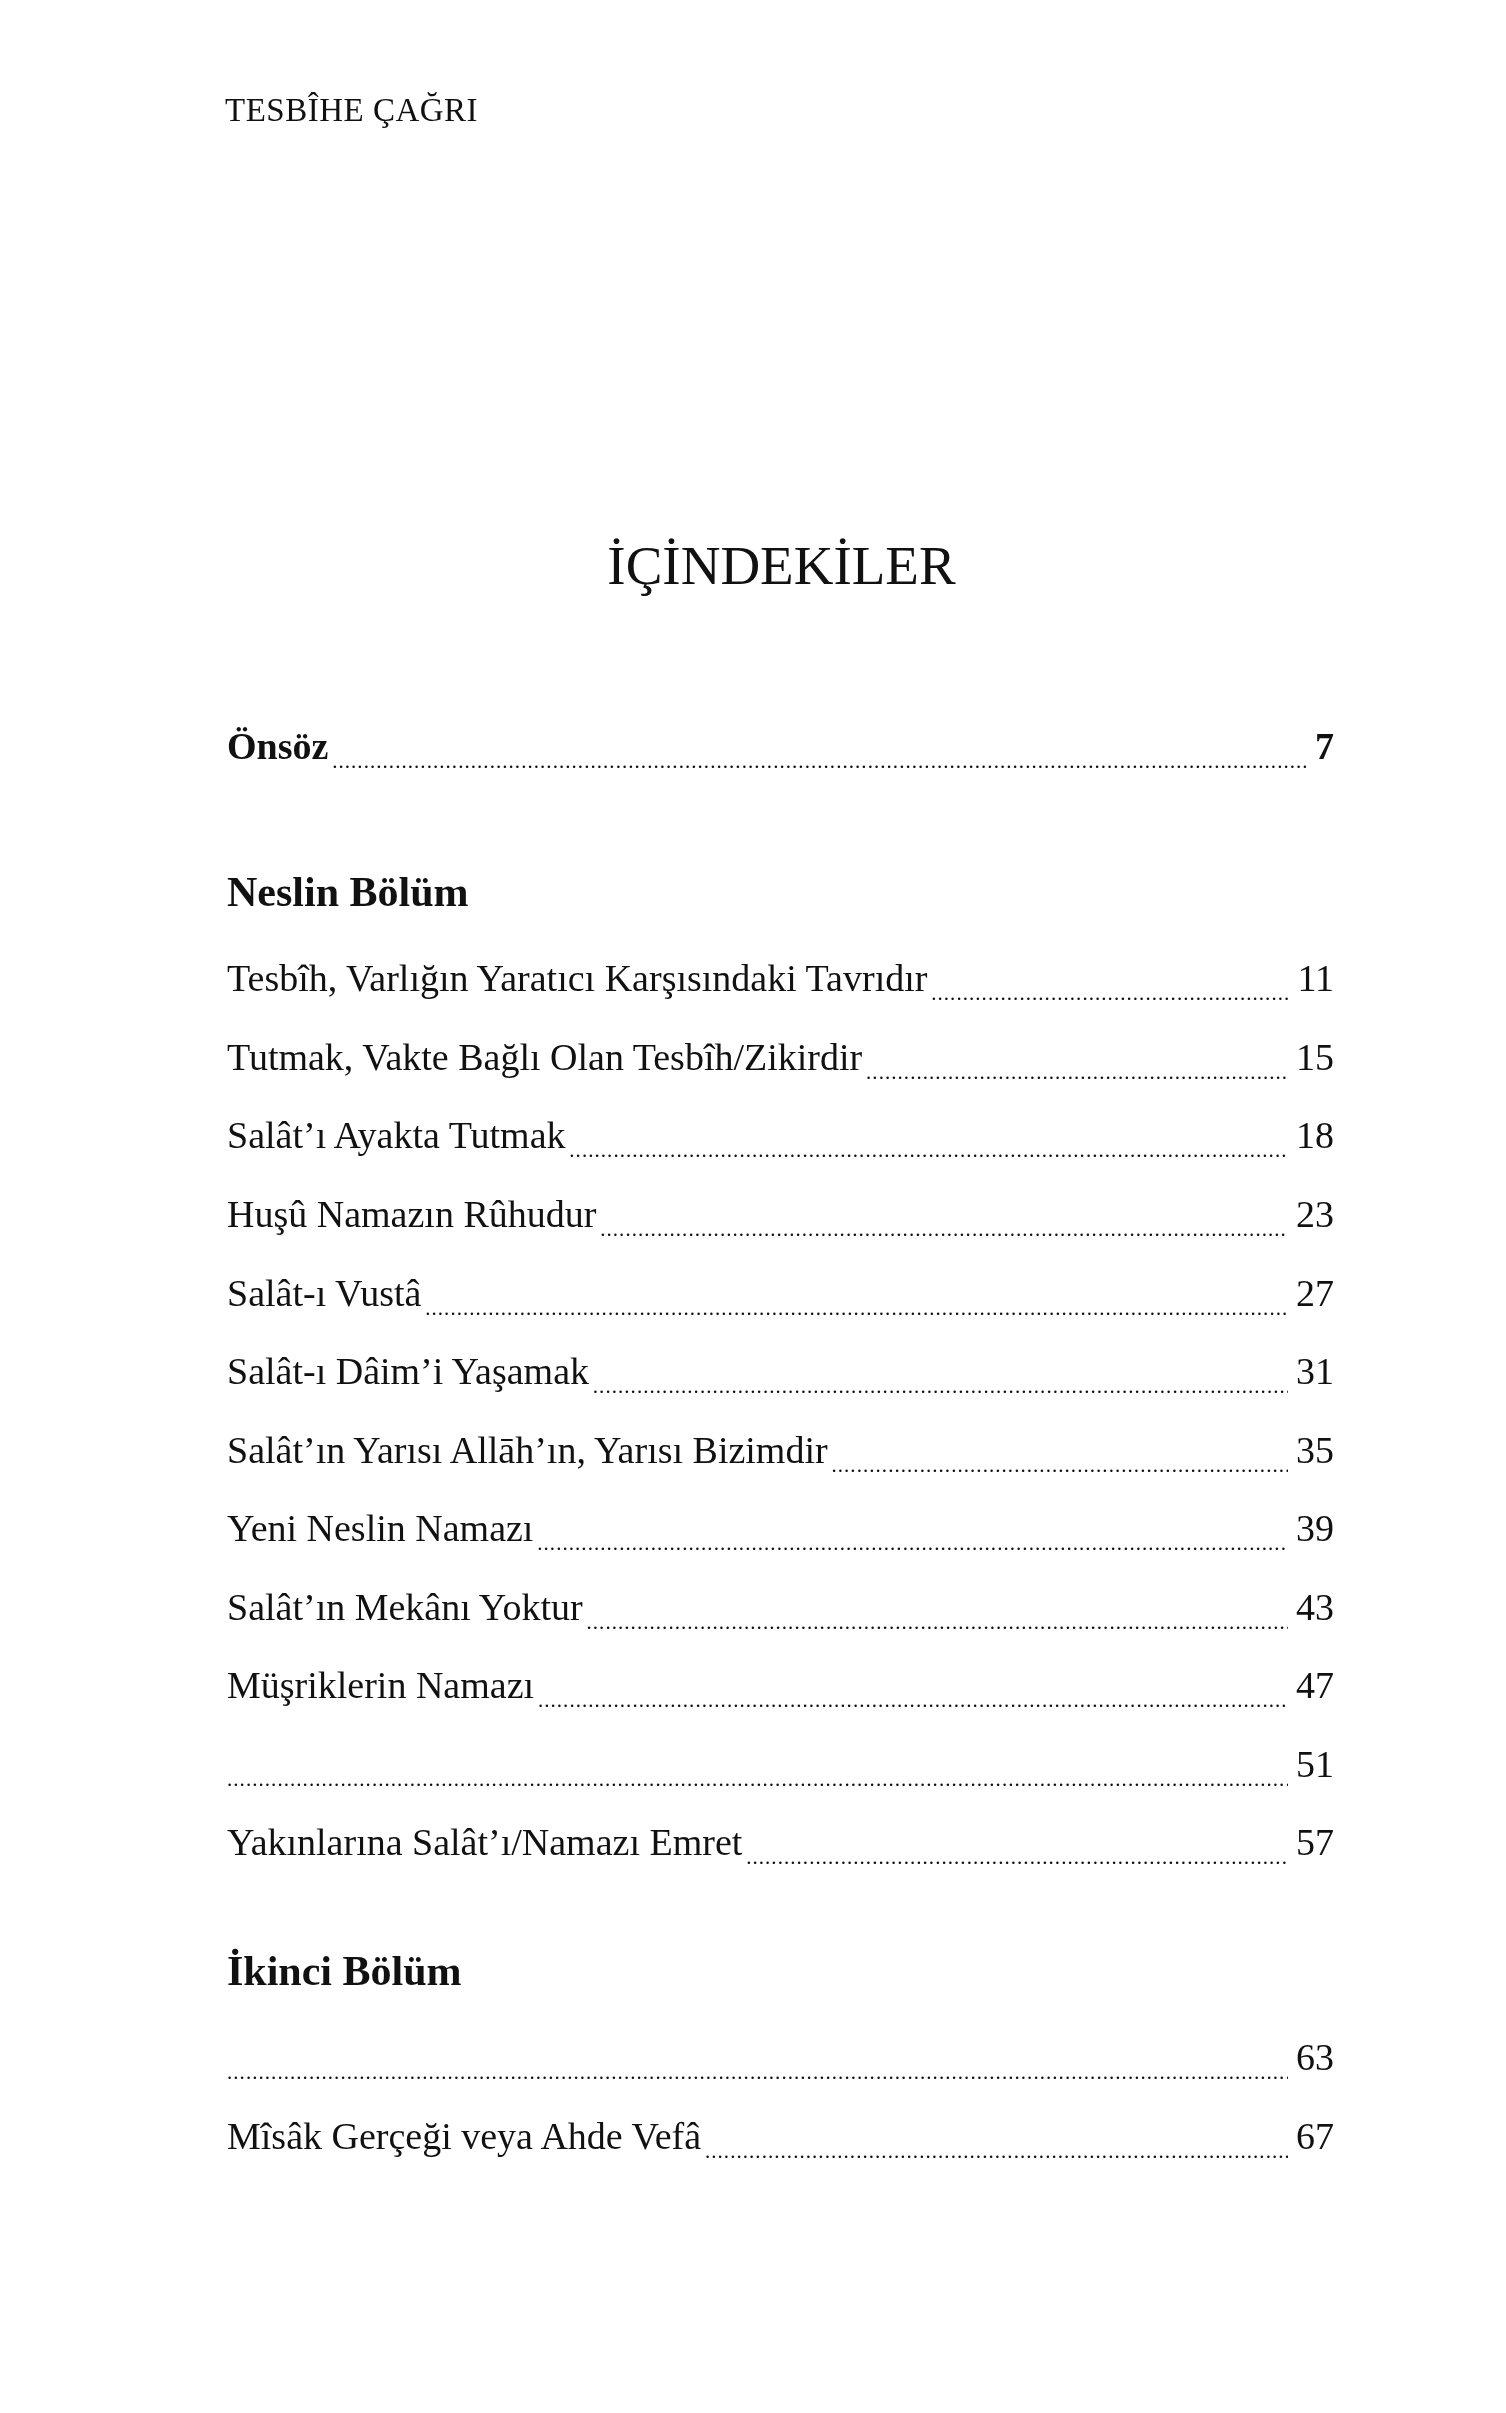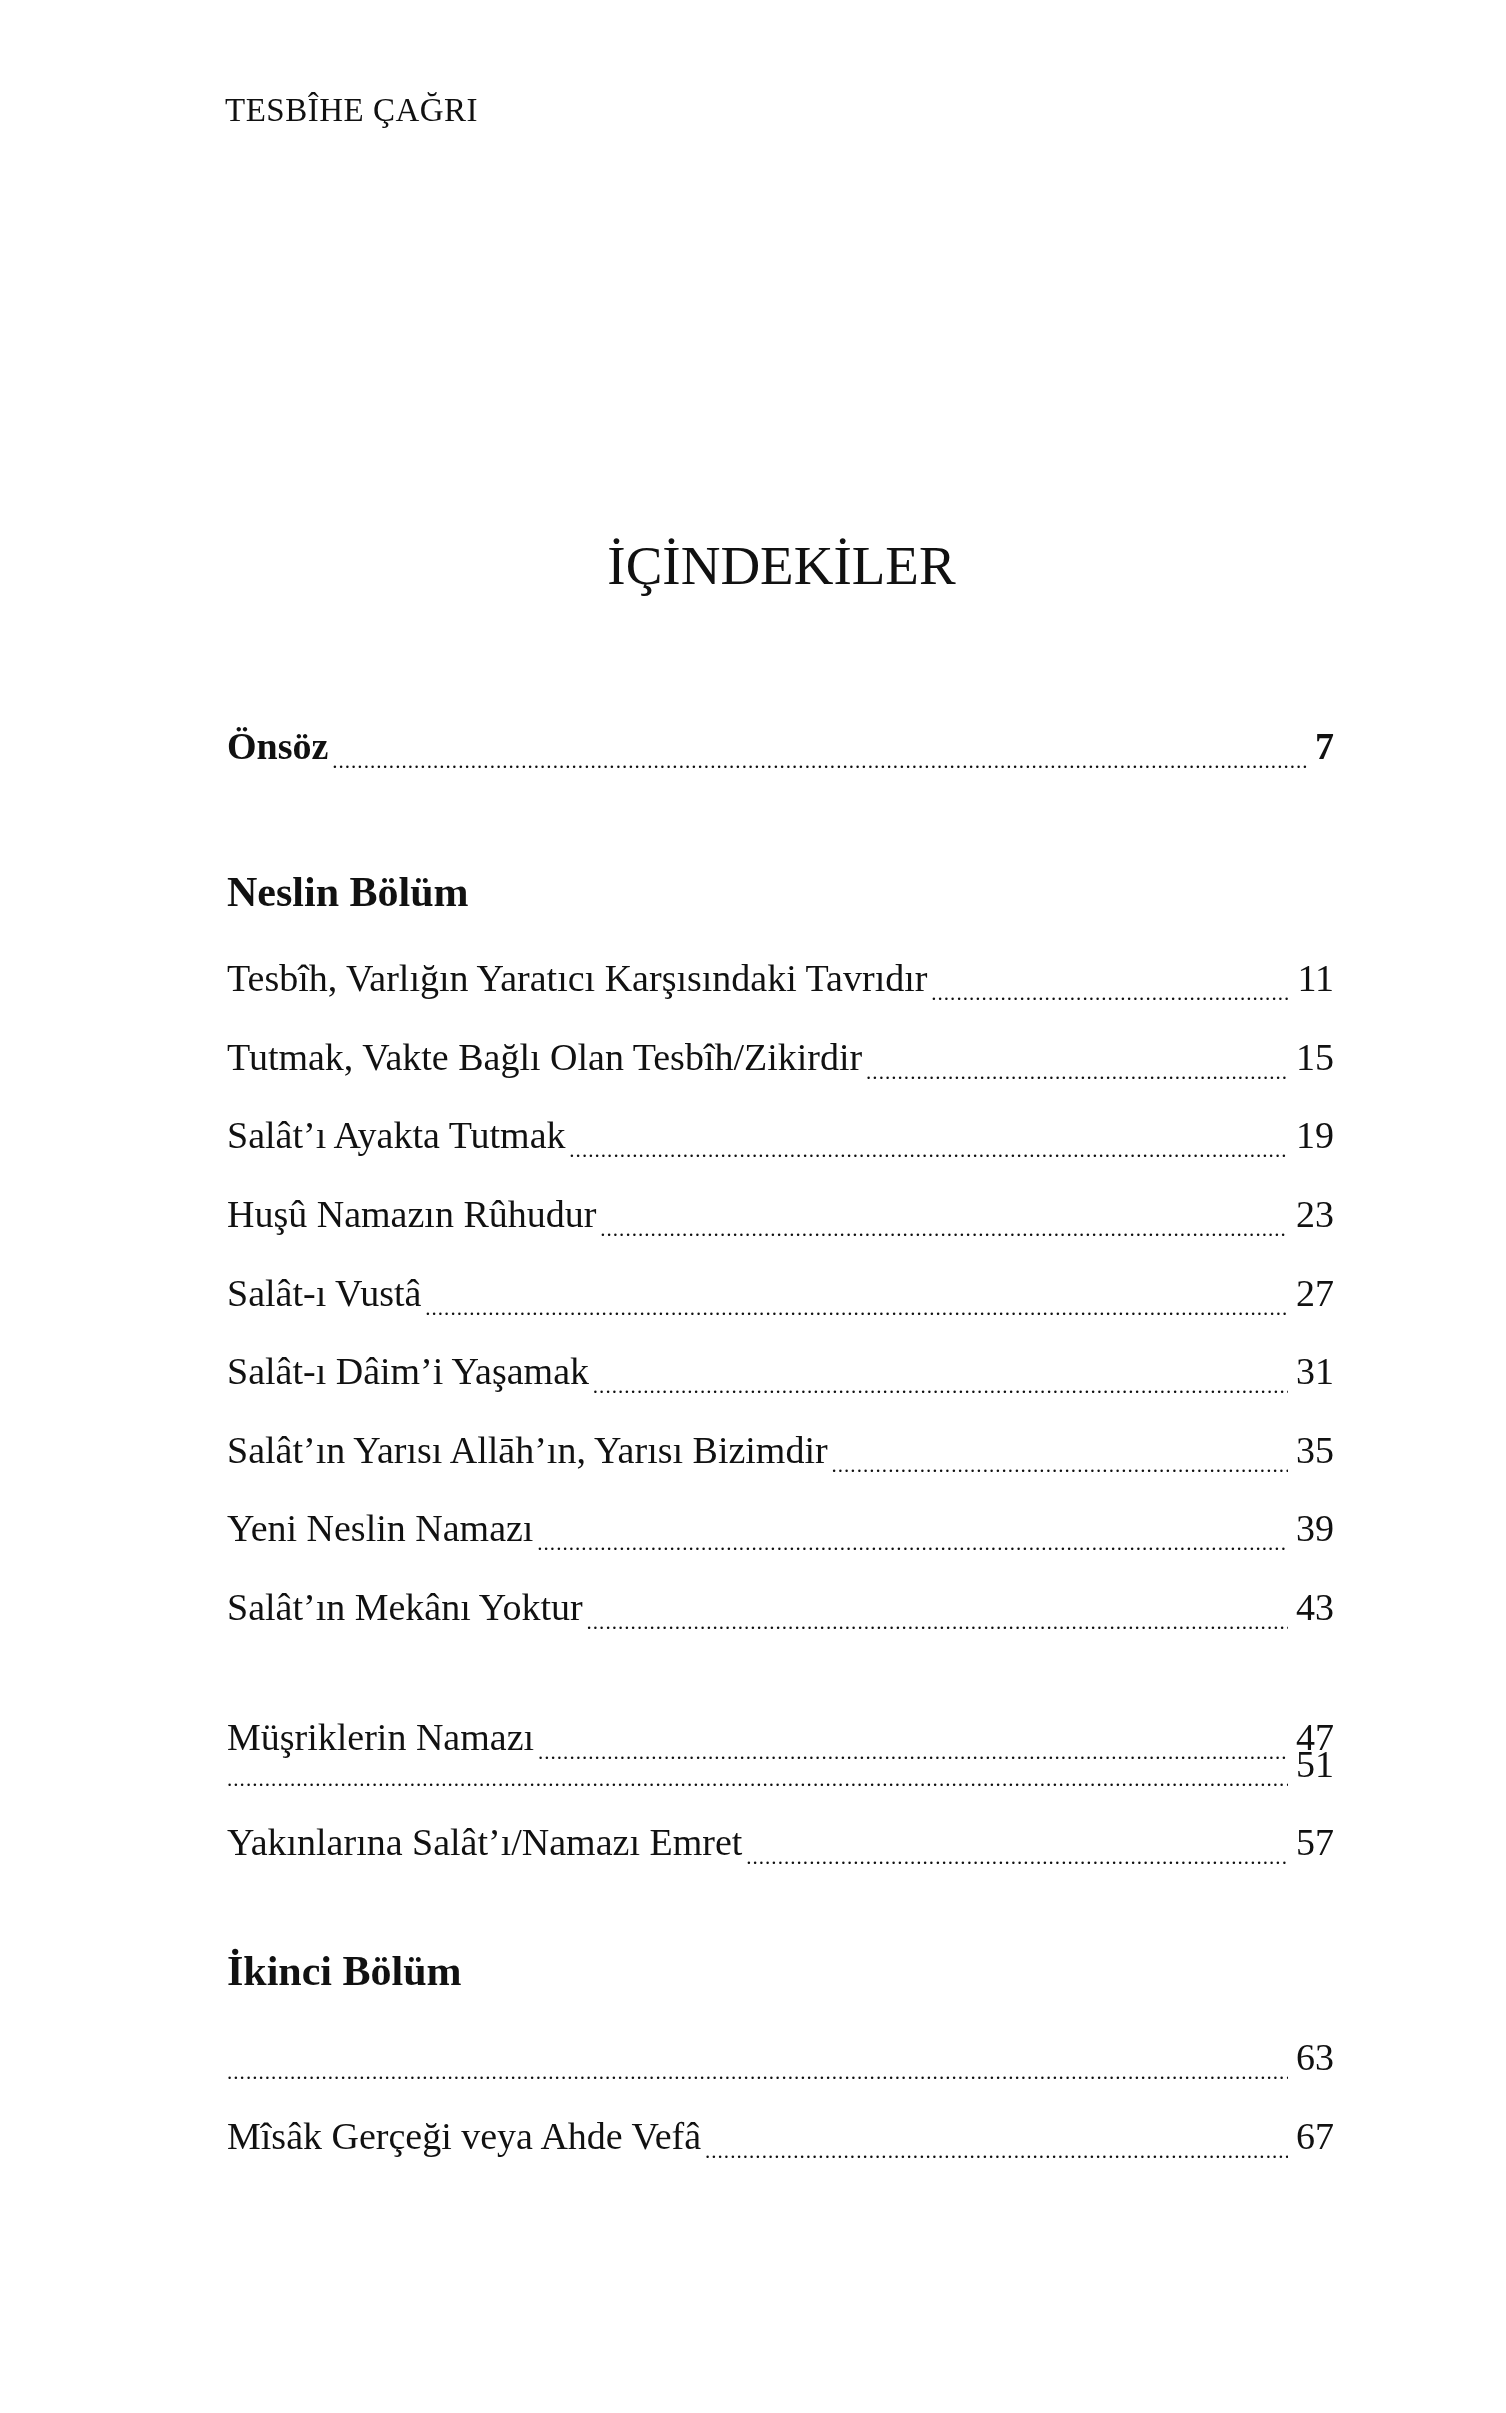--- a/index.html
+++ b/index.html
@@ -112,21 +112,21 @@
     <span class="page">11</span>
   </div>
   <div class="row" style="top:1025px">
     <span class="label">Tutmak, Vakte Bağlı Olan Tesbîh/Zikirdir</span>
     <span class="leader"></span>
     <span class="page">15</span>
   </div>
   <div class="row" style="top:1103px">
     <span class="label">Salât’ı Ayakta Tutmak</span>
     <span class="leader"></span>
-    <span class="page">19</span>
+    <span class="page">18</span>
   </div>
   <div class="row" style="top:1182px">
     <span class="label">Huşû Namazın Rûhudur</span>
     <span class="leader"></span>
     <span class="page">23</span>
   </div>
   <div class="row" style="top:1261px">
     <span class="label">Salât-ı Vustâ</span>
     <span class="leader"></span>
     <span class="page">27</span>
@@ -144,21 +144,21 @@
   <div class="row" style="top:1496px">
     <span class="label">Yeni Neslin Namazı</span>
     <span class="leader"></span>
     <span class="page">39</span>
   </div>
   <div class="row" style="top:1575px">
     <span class="label">Salât’ın Mekânı Yoktur</span>
     <span class="leader"></span>
     <span class="page">43</span>
   </div>
-  <div class="row" style="top:1705px">
+  <div class="row" style="top:1653px">
     <span class="label">Müşriklerin Namazı</span>
     <span class="leader"></span>
     <span class="page">47</span>
   </div>
   <div class="row" style="top:1732px">
     <span class="leader"></span>
     <span class="page">51</span>
   </div>
   <div class="row" style="top:1810px">
     <span class="label">Yakınlarına Salât’ı/Namazı Emret</span>

